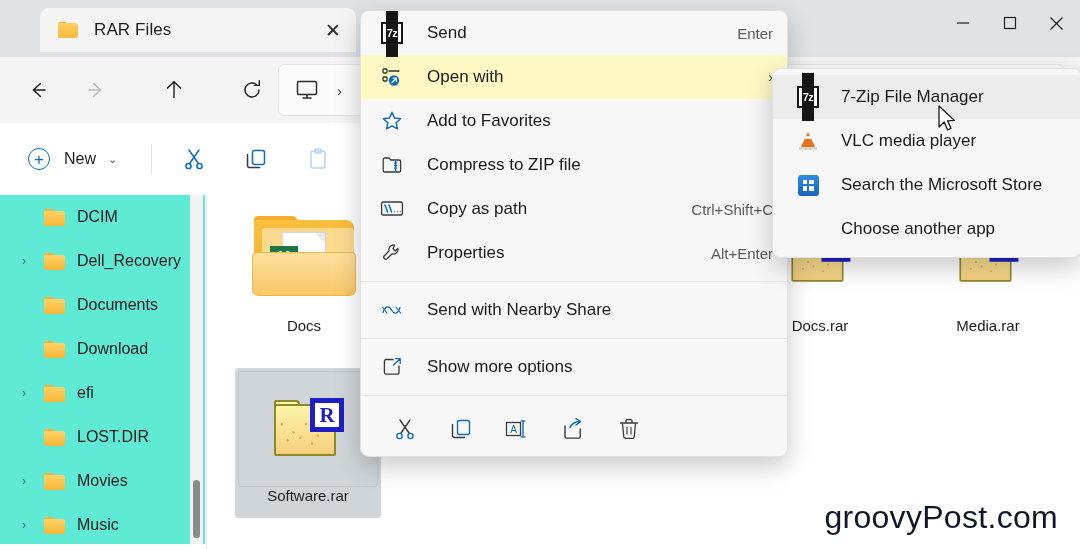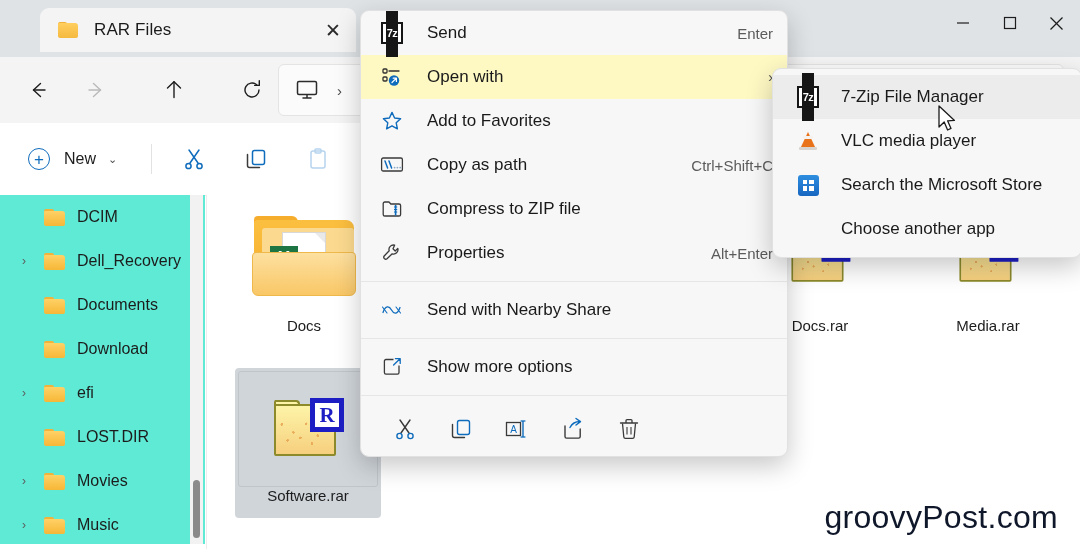--- a/index.html
+++ b/index.html
@@ -777,44 +777,44 @@
       <span class="mi-icon">
         <svg width="22" height="22" viewBox="0 0 22 22">
             <path d="M11 2.4 L13.6 8 L19.6 8.7 L15.2 12.8 L16.4 18.8 L11 15.8 L5.6 18.8 L6.8 12.8 L2.4 8.7 L8.4 8 Z" fill="none" stroke="#0f6cbd" stroke-width="1.4" stroke-linejoin="round"></path>
           </svg>
       </span>
       <span class="mi-label">Add to Favorites</span>
     </div>
 
     <div class="mi">
       <span class="mi-icon">
+        <svg width="22" height="22" viewBox="0 0 22 22">
+          <path d="M2.2 5.6 a1.6 1.6 0 0 1 1.6 -1.6 H8 l1.8 2 h8.2 a1.6 1.6 0 0 1 1.6 1.6 v8.8 a1.6 1.6 0 0 1 -1.6 1.6 H3.8 a1.6 1.6 0 0 1 -1.6 -1.6 Z" fill="none" stroke="#3a3a3a" stroke-width="1.3" stroke-linejoin="round"></path>
+          <line x1="14.6" y1="7" x2="14.6" y2="17.5" stroke="#0f6cbd" stroke-width="1.6"></line>
+          <line x1="13" y1="9" x2="16.2" y2="9" stroke="#0f6cbd" stroke-width="1.2"></line>
+          <line x1="13" y1="11.5" x2="16.2" y2="11.5" stroke="#0f6cbd" stroke-width="1.2"></line>
+          <line x1="13" y1="14" x2="16.2" y2="14" stroke="#0f6cbd" stroke-width="1.2"></line>
+        </svg>
+      </span>
+      <span class="mi-label">Compress to ZIP file</span>
+    </div>
+
+    <div class="mi">
+      <span class="mi-icon">
         <svg width="24" height="20" viewBox="0 0 24 20">
           <rect x="1.6" y="3" width="20.8" height="13" rx="1.6" fill="none" stroke="#3a3a3a" stroke-width="1.3"></rect>
           <line x1="5" y1="6" x2="7.6" y2="13" stroke="#0f6cbd" stroke-width="1.5" stroke-linecap="round"></line>
           <line x1="9" y1="6" x2="11.6" y2="13" stroke="#0f6cbd" stroke-width="1.5" stroke-linecap="round"></line>
           <circle cx="14.6" cy="12.6" r=".9" fill="#8aa9c4"></circle>
           <circle cx="17.4" cy="12.6" r=".9" fill="#8aa9c4"></circle>
           <circle cx="20.2" cy="12.6" r=".9" fill="#8aa9c4"></circle>
         </svg>
       </span>
       <span class="mi-label">Copy as path</span>
       <span class="mi-accel">Ctrl+Shift+C</span>
-    </div>
-
-    <div class="mi">
-      <span class="mi-icon">
-        <svg width="22" height="22" viewBox="0 0 22 22">
-          <path d="M2.2 5.6 a1.6 1.6 0 0 1 1.6 -1.6 H8 l1.8 2 h8.2 a1.6 1.6 0 0 1 1.6 1.6 v8.8 a1.6 1.6 0 0 1 -1.6 1.6 H3.8 a1.6 1.6 0 0 1 -1.6 -1.6 Z" fill="none" stroke="#3a3a3a" stroke-width="1.3" stroke-linejoin="round"></path>
-          <line x1="14.6" y1="7" x2="14.6" y2="17.5" stroke="#0f6cbd" stroke-width="1.6"></line>
-          <line x1="13" y1="9" x2="16.2" y2="9" stroke="#0f6cbd" stroke-width="1.2"></line>
-          <line x1="13" y1="11.5" x2="16.2" y2="11.5" stroke="#0f6cbd" stroke-width="1.2"></line>
-          <line x1="13" y1="14" x2="16.2" y2="14" stroke="#0f6cbd" stroke-width="1.2"></line>
-        </svg>
-      </span>
-      <span class="mi-label">Compress to ZIP file</span>
     </div>
 
     <div class="mi">
       <span class="mi-icon">
         <svg width="22" height="22" viewBox="0 0 22 22">
           <path d="M13.6 3.2 a4.4 4.4 0 0 0 -5.4 5.6 L3.2 14 a2 2 0 0 0 2.8 2.8 l5.2 -5 a4.4 4.4 0 0 0 5.6 -5.4 l-2.6 2.6 -2.2 -2.2 Z" fill="none" stroke="#3a3a3a" stroke-width="1.3" stroke-linejoin="round"></path>
         </svg>
       </span>
       <span class="mi-label">Properties</span>
       <span class="mi-accel">Alt+Enter</span>

